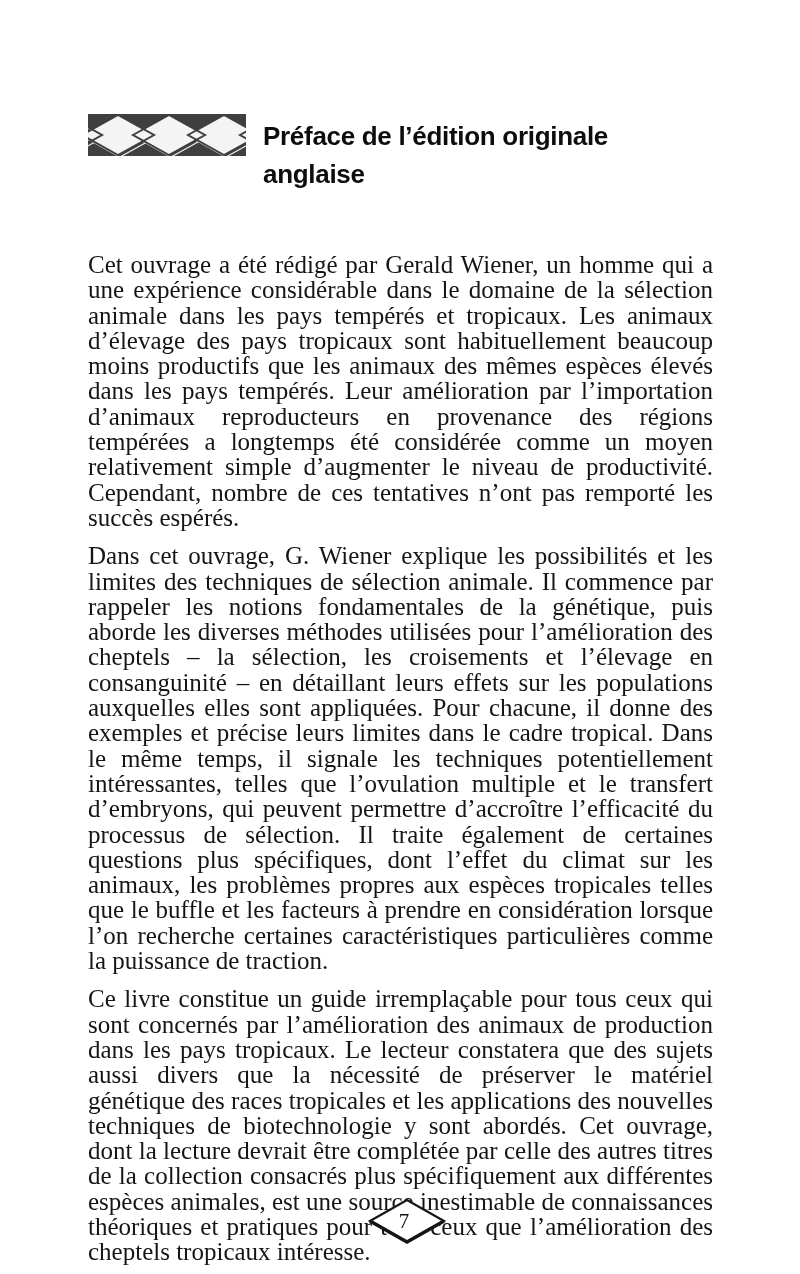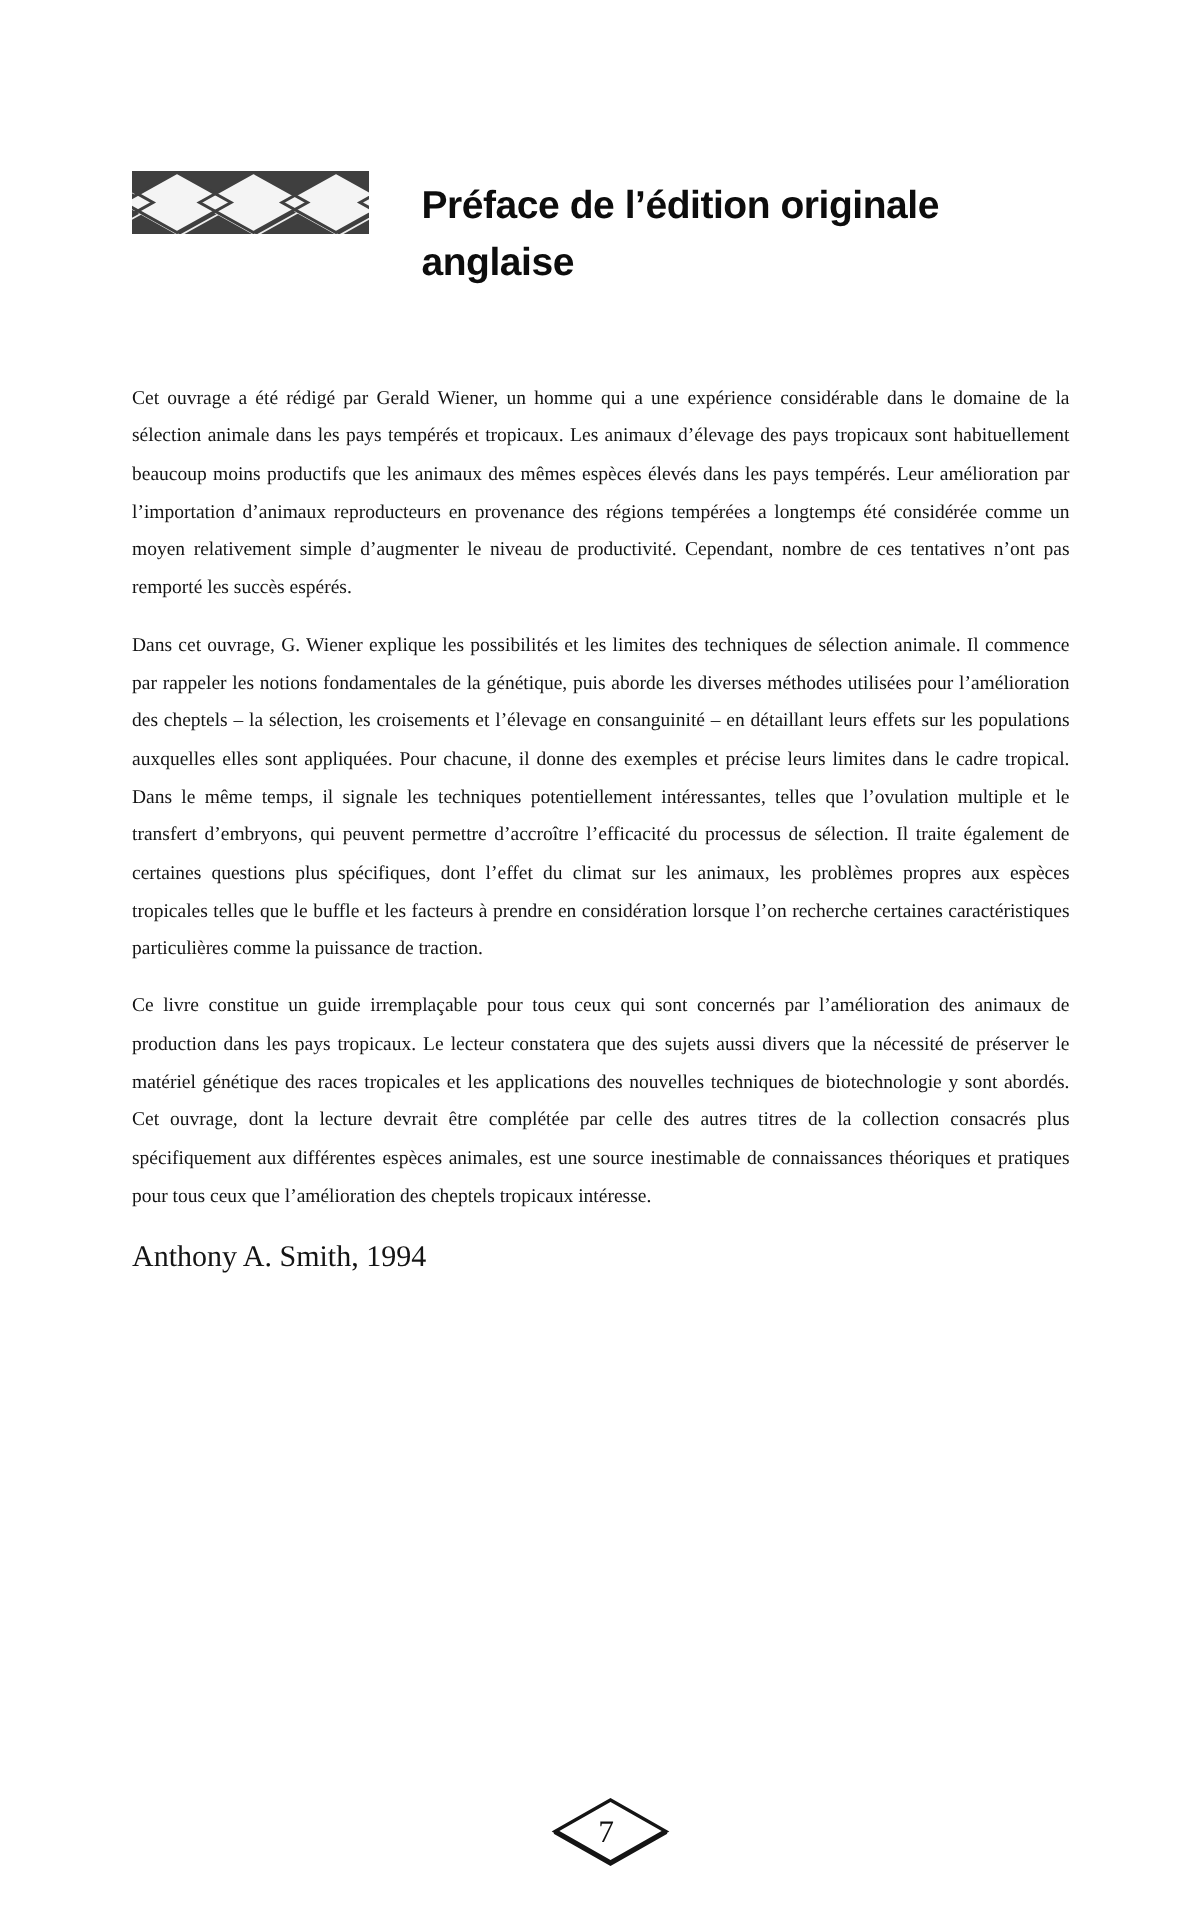--- a/index.html
+++ b/index.html
@@ -19,39 +19,39 @@
   }
   .content {
     position: absolute;
     left: 88px;
     top: 0;
     width: 625px;
   }
   .chapter-header {
     display: flex;
     align-items: flex-start;
-    gap: 35px;
+    gap: 17px;
     margin-top: 114px;
   }
   .ornament-band { flex: 0 0 auto; }
   .ornament-band svg { display: block; }
   .chapter-title {
     margin: 0;
     margin-top: 3px;
     max-width: 430px;
     font-family: "Liberation Sans", sans-serif;
     font-weight: 700;
     font-size: 26px;
     line-height: 38px;
     letter-spacing: -0.3px;
     color: #0d0d0d;
   }
   .preface-body {
     margin-top: 59px;
-    font-size: 13px;
+    font-size: 25px;
     line-height: 25.3px;
     text-align: justify;
     color: #151515;
   }
   .preface-body p {
     margin: 0 0 13px 0;
   }
   .signature {
     margin-top: 17px;
     font-size: 20px;

